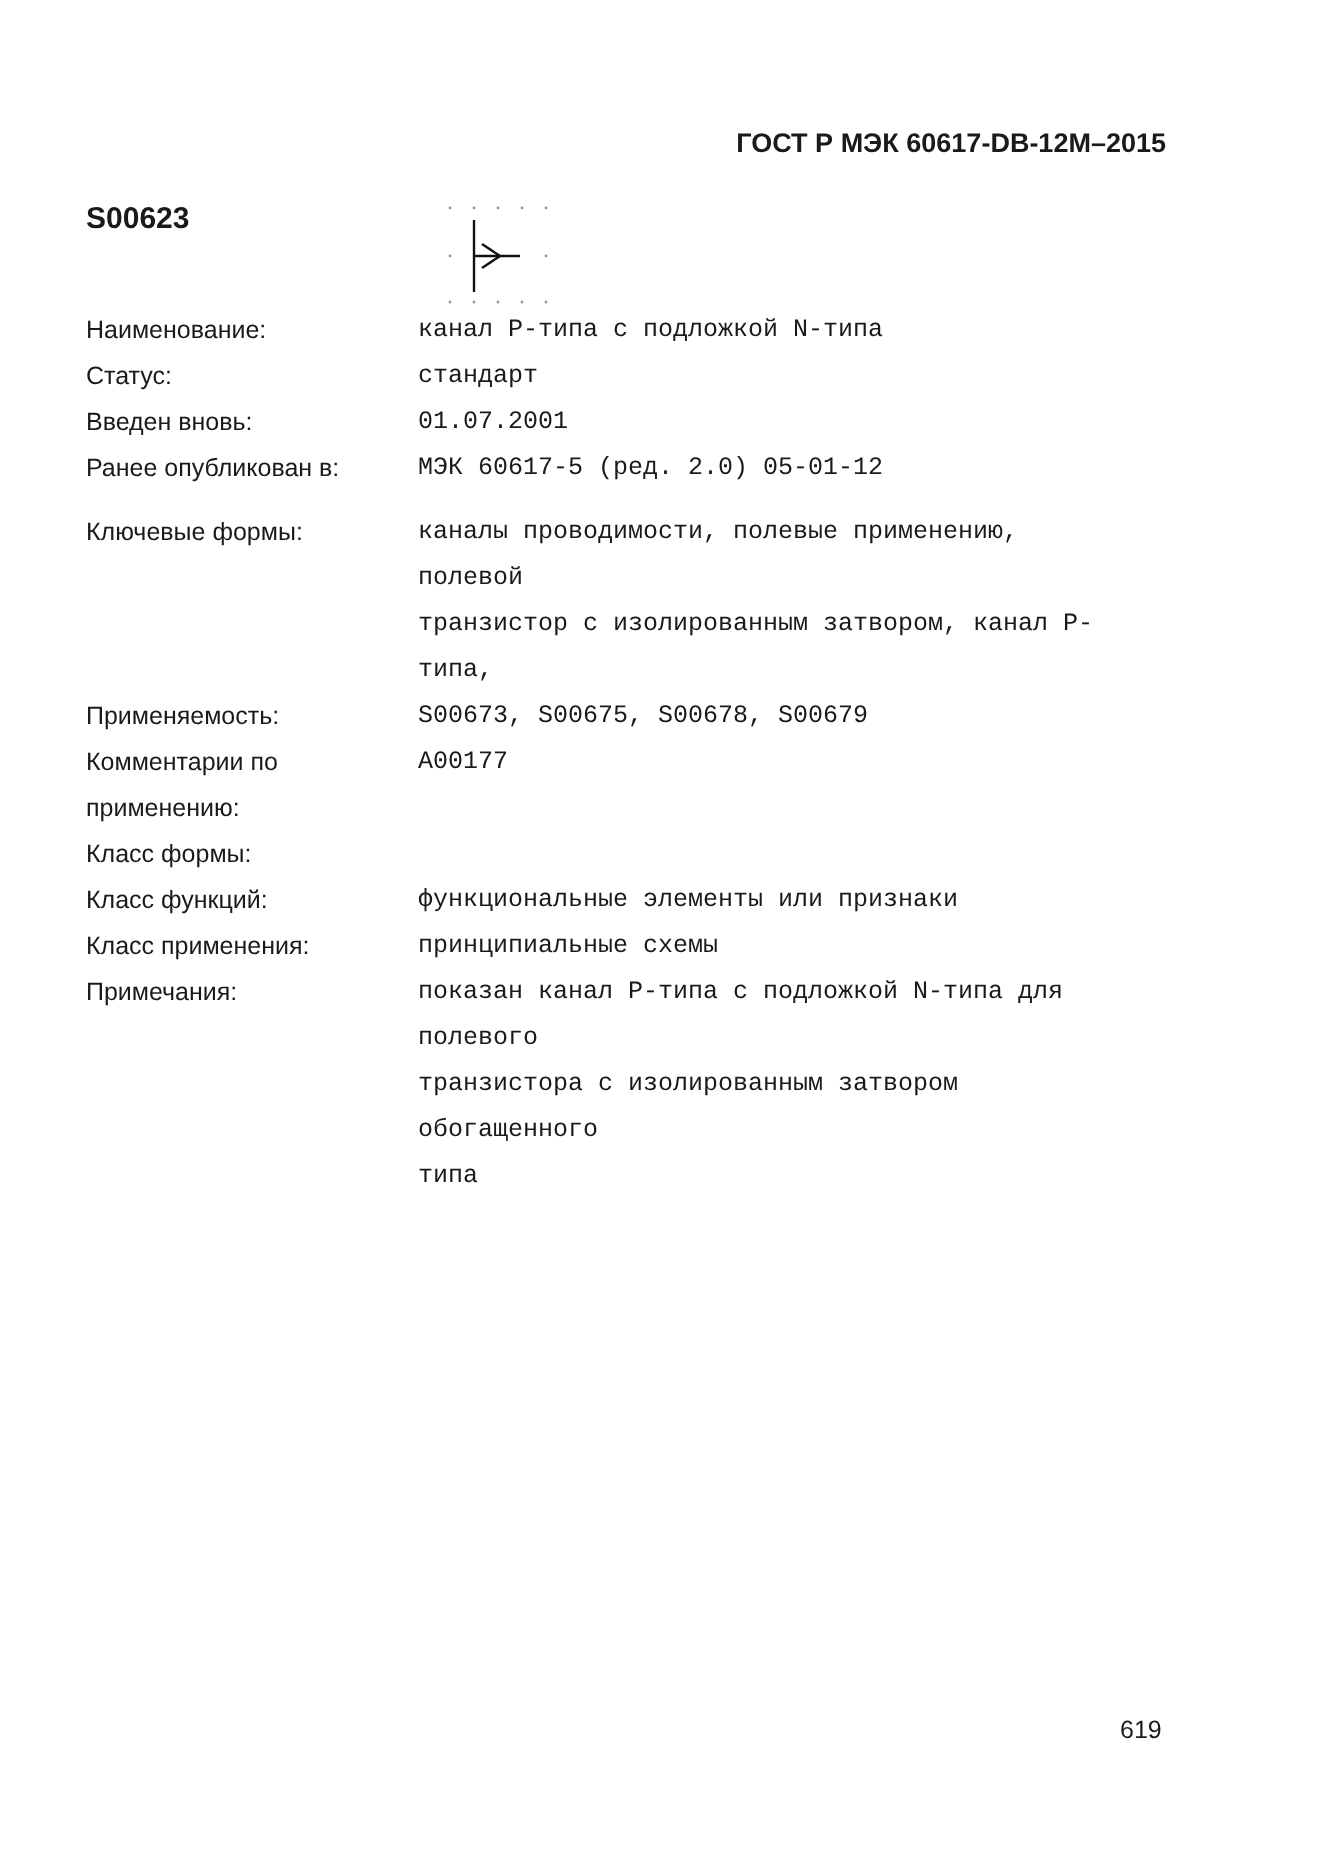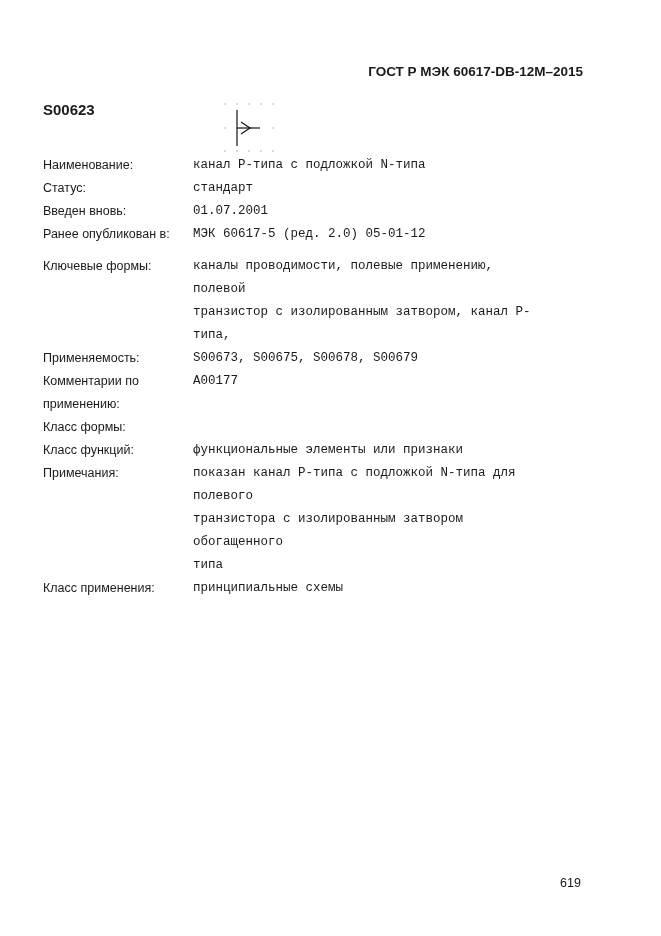--- a/index.html
+++ b/index.html
@@ -2,25 +2,25 @@
 <html><head>
 <meta charset="utf-8">
 <style>
   html, body { margin: 0; padding: 0; background: #ffffff; }
   body { width: 661px; height: 936px; position: relative; overflow: hidden;
          font-family: "Liberation Sans", sans-serif; color: #1a1a1a; }
   .header { position: absolute; top: 64px; right: 78px; font-size: 13.5px; font-weight: bold; }
   .code { position: absolute; left: 43px; top: 101px; font-size: 15px; font-weight: bold; }
   .symbol { position: absolute; left: 222px; top: 102px; width: 56px; height: 50px; }
   .rows { position: absolute; left: 43px; top: 154px; width: 560px; font-size: 12.5px; }
-  .row { display: flex; line-height: 23px; }
+  .row { display: flex; line-height: 23px; gap: 16px; }
   .row .lbl { width: 150px; flex: none; }
   .row .val { width: 360px; font-family: Liberation Mono, monospace; }
   .gap { height: 9px; }
-  .pagenum { position: absolute; left: 560px; top: 876px; font-size: 12.5px; }
+  .pagenum { position: absolute; left: 560px; top: 858px; font-size: 12.5px; }
 </style>
 </head>
 <body>
 
 <div class="header">ГОСТ Р МЭК 60617-DB-12M–2015</div>
 <div class="code">S00623</div>
 
 <svg class="symbol" viewBox="0 0 56 50">
   <g fill="#999">
     <circle cx="3" cy="2" r="0.7"></circle>
@@ -80,26 +80,26 @@
     <div class="val">A00177</div>
   </div>
   <div class="row">
     <div class="lbl">Класс формы:</div>
   </div>
   <div class="row">
     <div class="lbl">Класс функций:</div>
     <div class="val">функциональные элементы или признаки</div>
   </div>
   <div class="row">
+    <div class="lbl">Класс применения:</div>
+    <div class="val">принципиальные схемы</div>
+  </div>
+  <div class="row">
     <div class="lbl">Примечания:</div>
     <div class="val">
       <div>показан канал P-типа с подложкой N-типа для полевого</div>
       <div>транзистора с изолированным затвором обогащенного</div>
       <div>типа</div>
     </div>
   </div>
-  <div class="row">
-    <div class="lbl">Класс применения:</div>
-    <div class="val">принципиальные схемы</div>
-  </div>
 </div>
 
 <div class="pagenum">619</div>
 
 </body></html>

